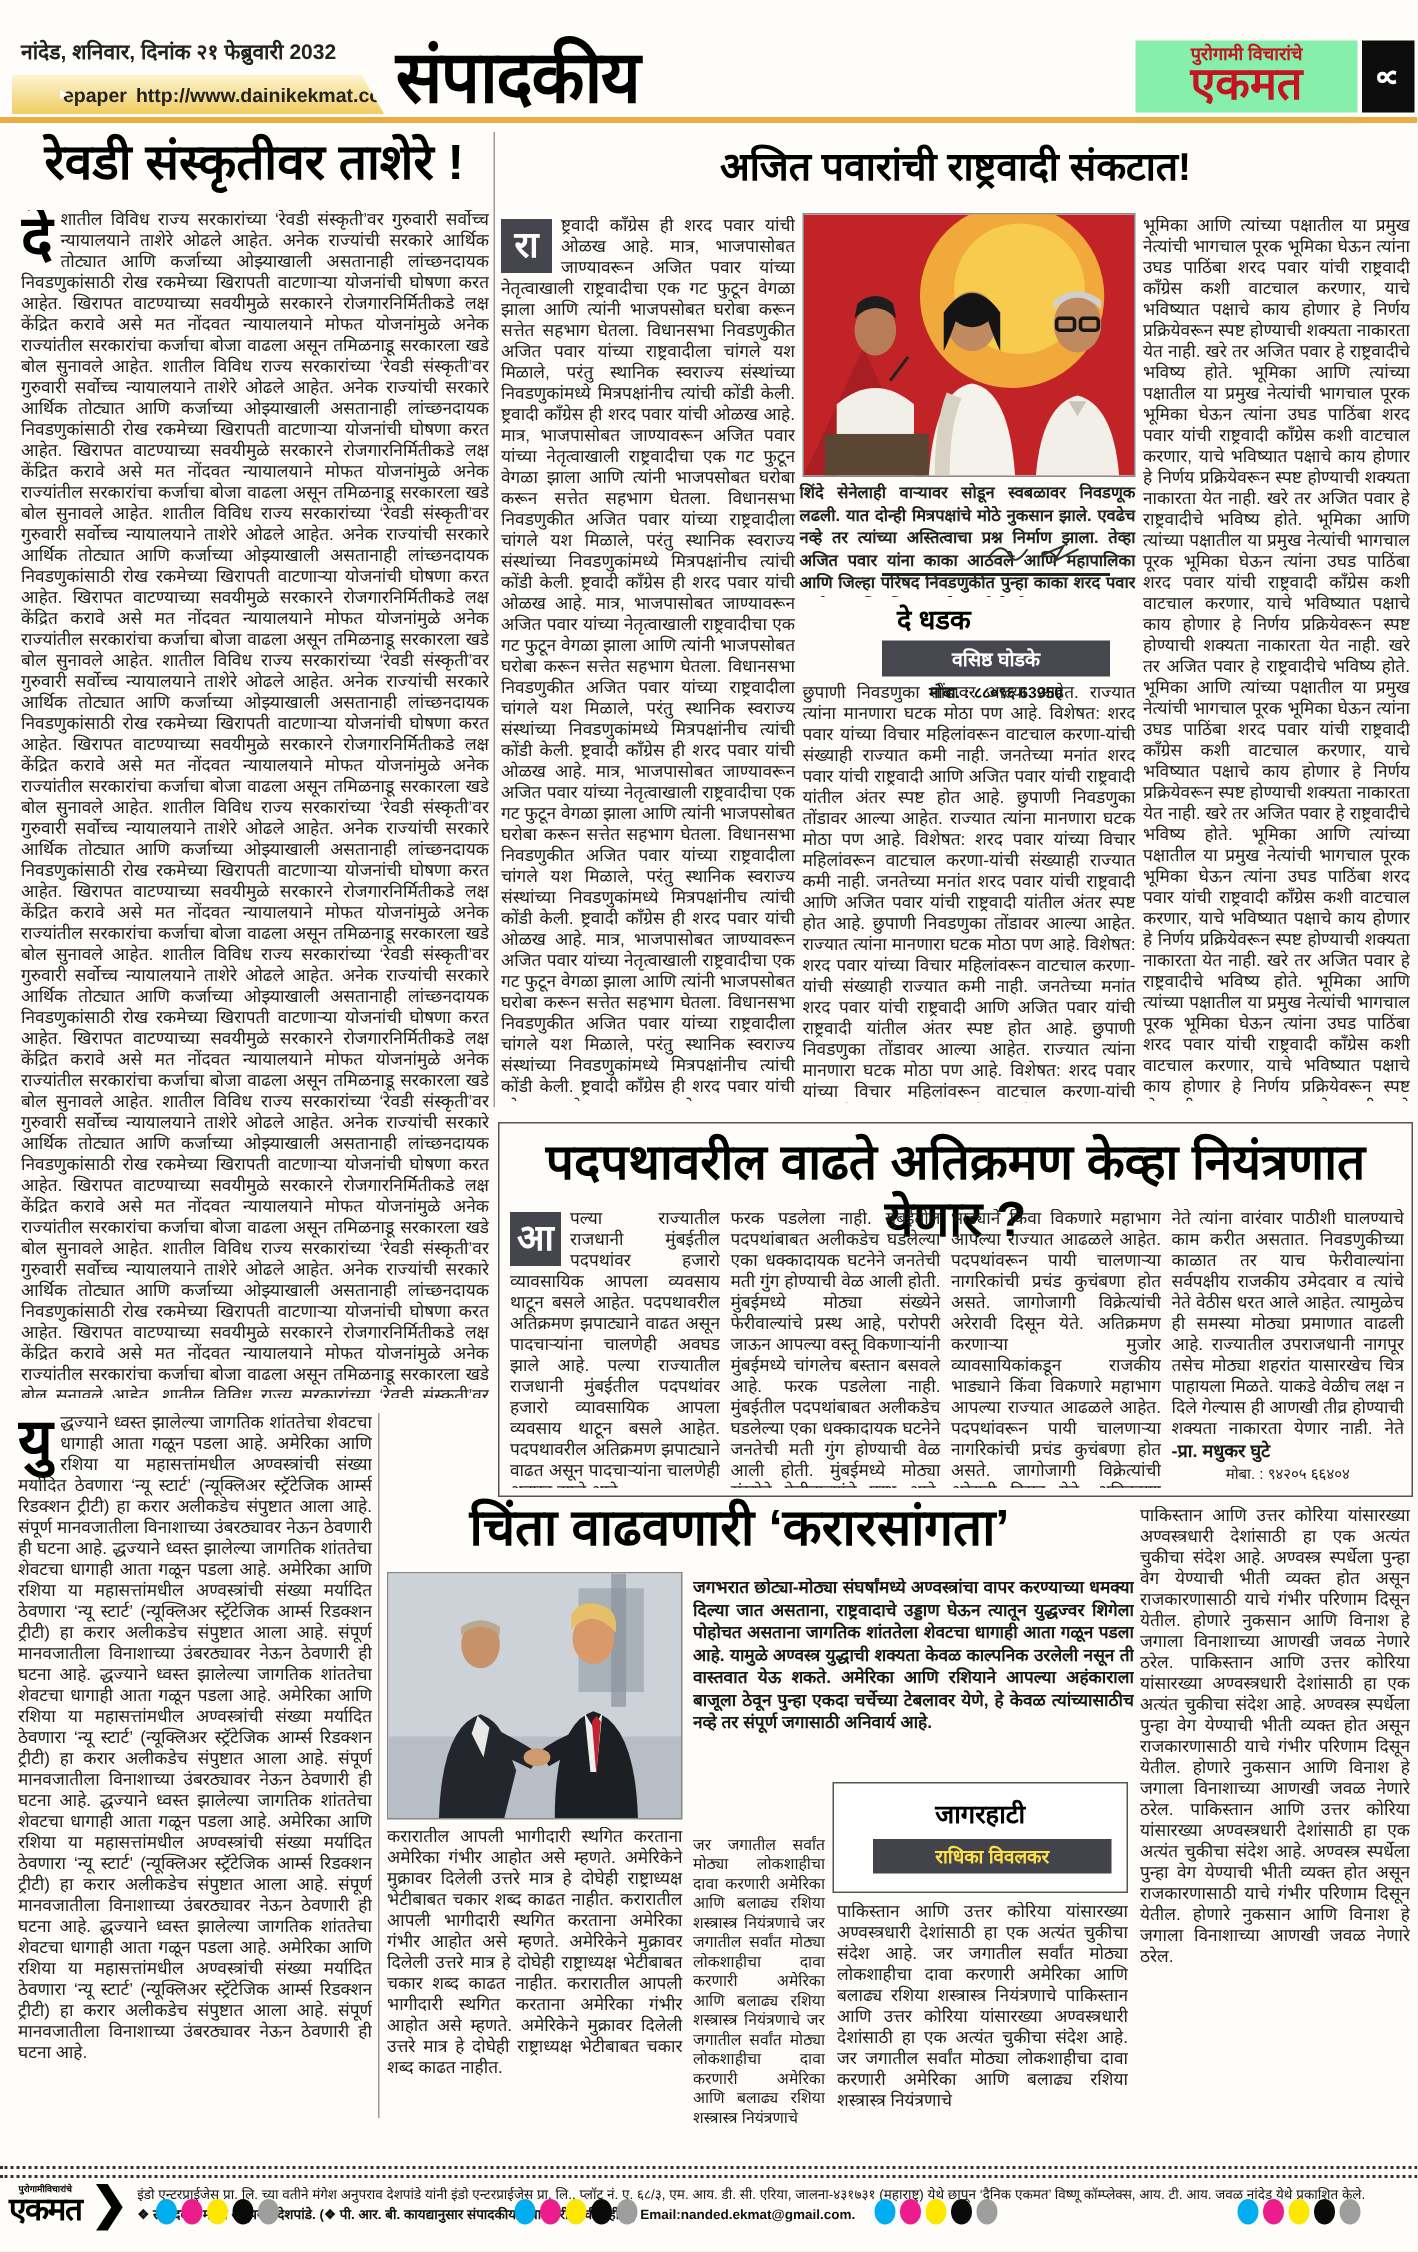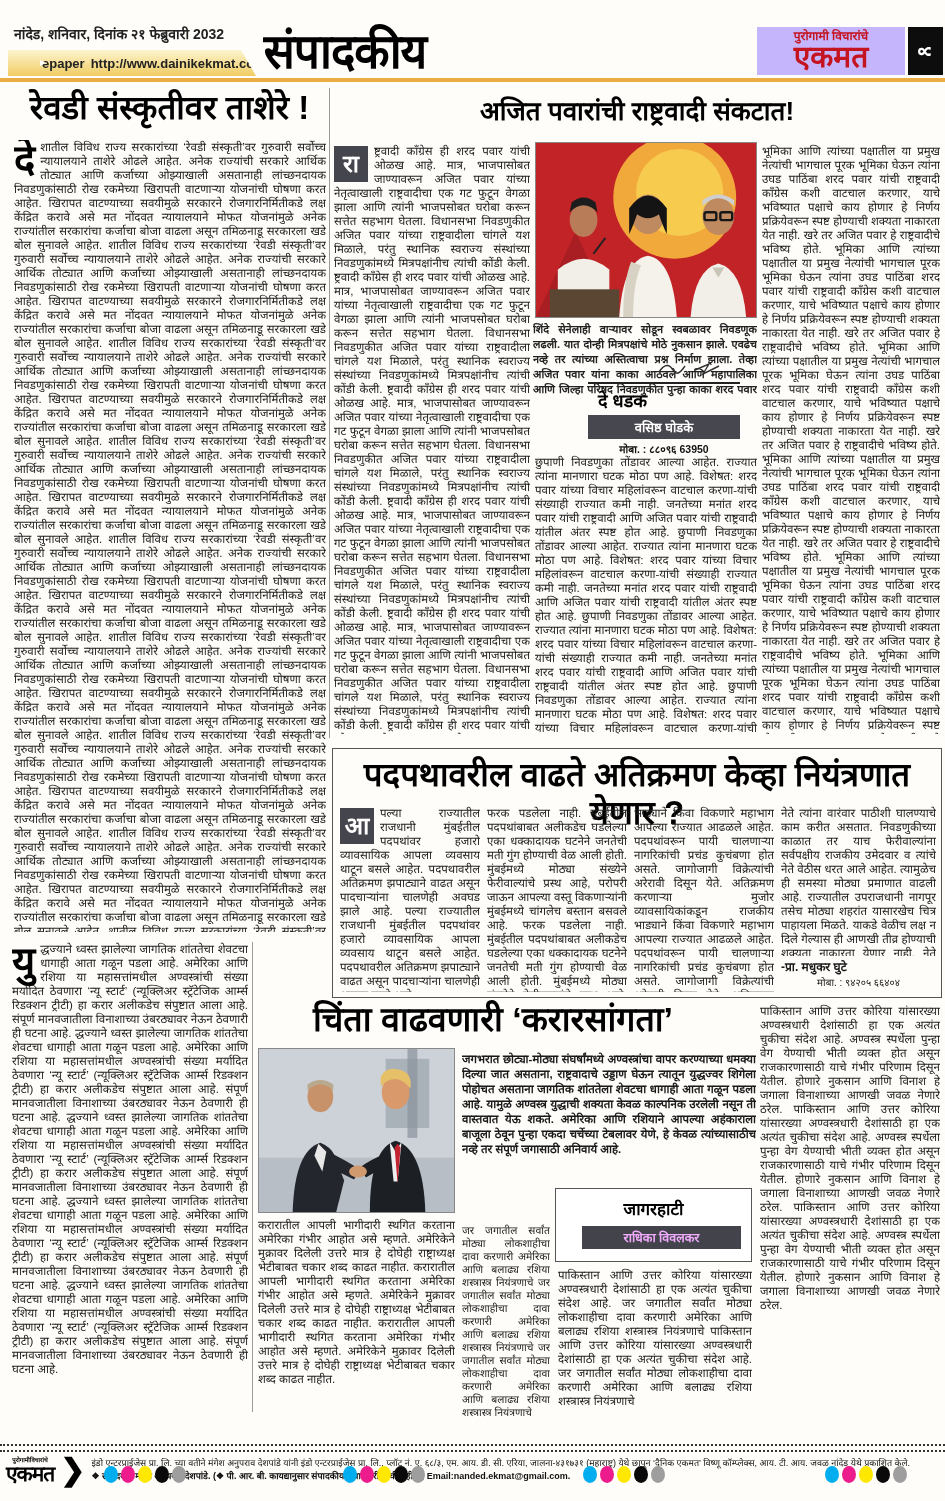--- a/index.html
+++ b/index.html
@@ -12,21 +12,21 @@
   .dateline { left:14px; top:24px; font-size:14px; font-weight:bold; color:#222; }
   .epaper-strip { left:8px; top:50px; width:248px; height:26px;
       background:linear-gradient(#fdf4cf,#f0cc62); display:flex; align-items:center; gap:6px;
       padding-left:28px; font-size:13px; font-weight:bold; color:#222;
       clip-path:polygon(0 0, 94% 0, 100% 100%, 0 100%); }
   .epaper-icon { width:14px; height:14px; border-radius:50%; background:#d11a21; position:relative; display:inline-block; }
   .epaper-icon::after { content:""; position:absolute; left:4px; top:4px; width:0; height:0;
       border-left:6px solid #fff; border-top:3px solid transparent; border-bottom:3px solid transparent; }
   .section-title { left:0; right:255px; top:18px; text-align:center; font-size:46px; font-weight:900;
       letter-spacing:-1px; color:#000; transform:scaleY(1.05); }
-  .masthead-box { left:757px; top:27px; width:148px; height:48px; background:#c4b5fd;
+  .masthead-box { left:757px; top:27px; width:148px; height:48px; background:#86efac;
       display:flex; flex-direction:column; align-items:center; justify-content:center; }
   .masthead-tagline { font-size:12px; font-weight:bold; color:#c41420; line-height:12px; }
   .masthead-name { font-size:30px; font-weight:900; color:#c41420; line-height:30px; }
   .pagenum-box { left:908px; top:27px; width:35px; height:48px; background:#0d0d0d; color:#fff;
       display:flex; align-items:center; justify-content:center; }
   .pagenum { transform:rotate(90deg); font-size:20px; font-weight:bold; }
   .header-rule { left:0; top:78px; width:945px; height:4px; background:#e9ad43; }
 
   
   .headline { font-weight:900; color:#000; text-align:center; }
@@ -41,21 +41,21 @@
   .left-body { left:14px; top:140px; width:312px; height:792px; }
 
   
   .main-headline { left:334px; top:88px; width:606px; font-size:26px; line-height:46px; }
   .main-col1 { left:334px; top:144px; width:196px; height:590px; }
   .main-col3 { left:762px; top:144px; width:178px; height:590px; }
   .main-photo { left:535px; top:142px; width:222px; height:176px; border:1px solid #888; }
   .main-caption { left:533px; top:322px; width:224px; height:76px; font-size:11px; line-height:15px;
       text-align:justify; overflow:hidden; font-weight:bold; color:#222; }
   .sig-squiggle { left:655px; top:356px; width:90px; height:24px; }
-  .dedhadak { left:588px; top:382px; width:152px; border-top:2px solid #222; padding-top:4px; text-align:center; }
+  .dedhadak { left:588px; top:382px; width:152px; border-top:2px solid #222; padding-top:16px; text-align:center; }
   .dedhadak-title { font-size:18px; font-weight:900; text-align:left; padding-left:10px; color:#000; }
   .dedhadak-strip { margin-top:3px; background:#47474f; color:#fff; font-size:13px; font-weight:bold; padding:3px 0; }
   .dedhadak-mob { font-size:10.5px; font-weight:bold; padding-top:3px; color:#111; }
   .main-col2b { left:535px; top:455px; width:222px; height:280px; }
 
   
   .middle-box { left:332px; top:748px; width:610px; height:250px; border:1px solid #555; }
   .middle-headline { left:340px; top:756px; width:594px; font-size:33px; line-height:38px; }
   .mid-col { top:806px; width:140px; height:186px; }
   .mid-byline { text-align:left; font-weight:bold; font-size:12px; padding-top:2px; }
@@ -66,21 +66,21 @@
   .bottom-vrule { left:252px; top:942px; height:470px; }
 
   
   .bottom-headline { left:258px; top:998px; width:470px; font-size:34px; line-height:42px; text-align:center; }
   .bottom-photo { left:258px; top:1048px; width:197px; height:165px; border:1px solid #888; }
   .bottom-intro { left:462px; top:1052px; width:294px; height:132px; font-size:11.5px; line-height:15px;
       font-weight:bold; text-align:justify; overflow:hidden; }
   .jagarhati { left:555px; top:1188px; width:197px; height:74px; border:1px solid #555; text-align:center;
       background:#fff; padding-top:8px; }
   .jagarhati-title { font-size:17px; font-weight:900; color:#000; }
-  .jagarhati-strip { margin:6px 10px 0 26px; background:#43434b; color:#f0abfc; font-size:12.5px; font-weight:bold; padding:3px 14px; }
+  .jagarhati-strip { margin:6px 10px 0 26px; background:#43434b; color:#fde047; font-size:12.5px; font-weight:bold; padding:3px 14px; }
   .b-colA { left:462px; top:1224px; width:88px; height:226px; font-size:10.5px; line-height:13px; }
   .b-colB { left:558px; top:1268px; width:194px; height:146px; }
   .b-colR { left:760px; top:1004px; width:180px; height:410px; }
   .b-colU { left:258px; top:1218px; width:197px; height:196px; }
 
   
   .dots-rule1 { left:0; top:1444px; width:945px; border-top:2px dotted #333; }
   .dots-rule2 { left:0; top:1450px; width:945px; border-top:2px dotted #333; }
   .footer-row { left:6px; top:1456px; width:932px; display:flex; align-items:center; gap:6px; }
   .flogo { display:flex; flex-direction:column; align-items:center; line-height:1; }

